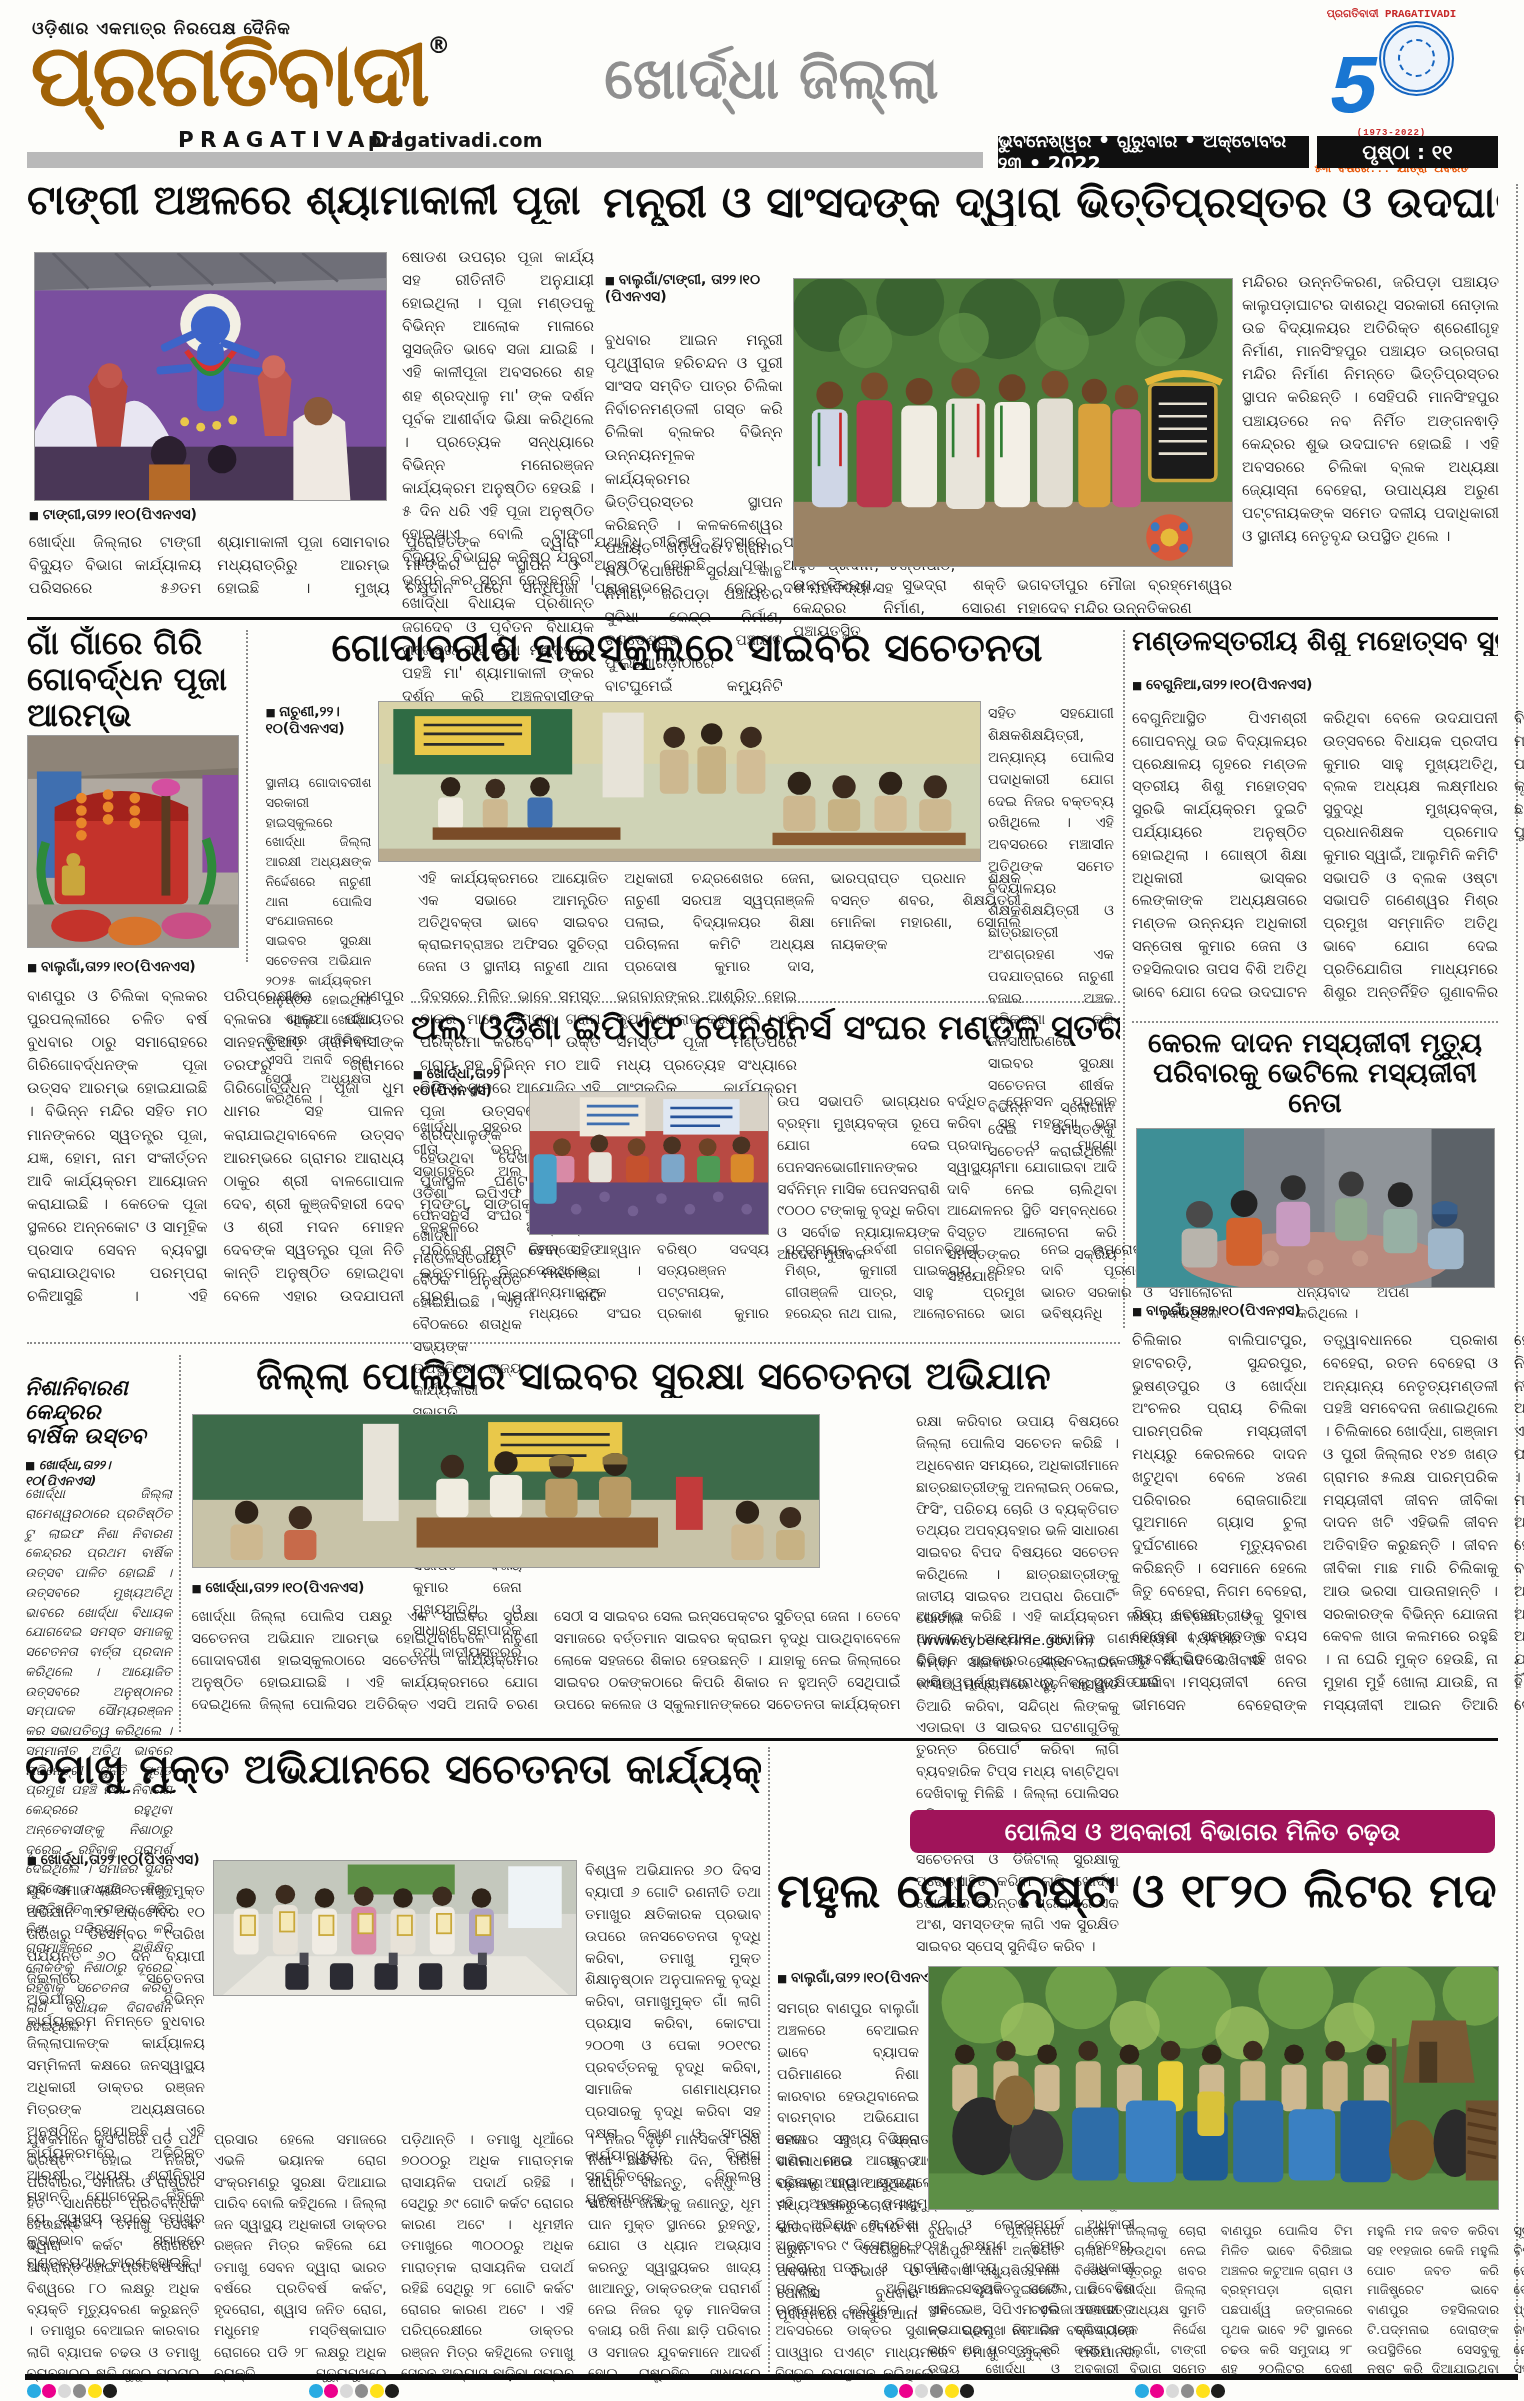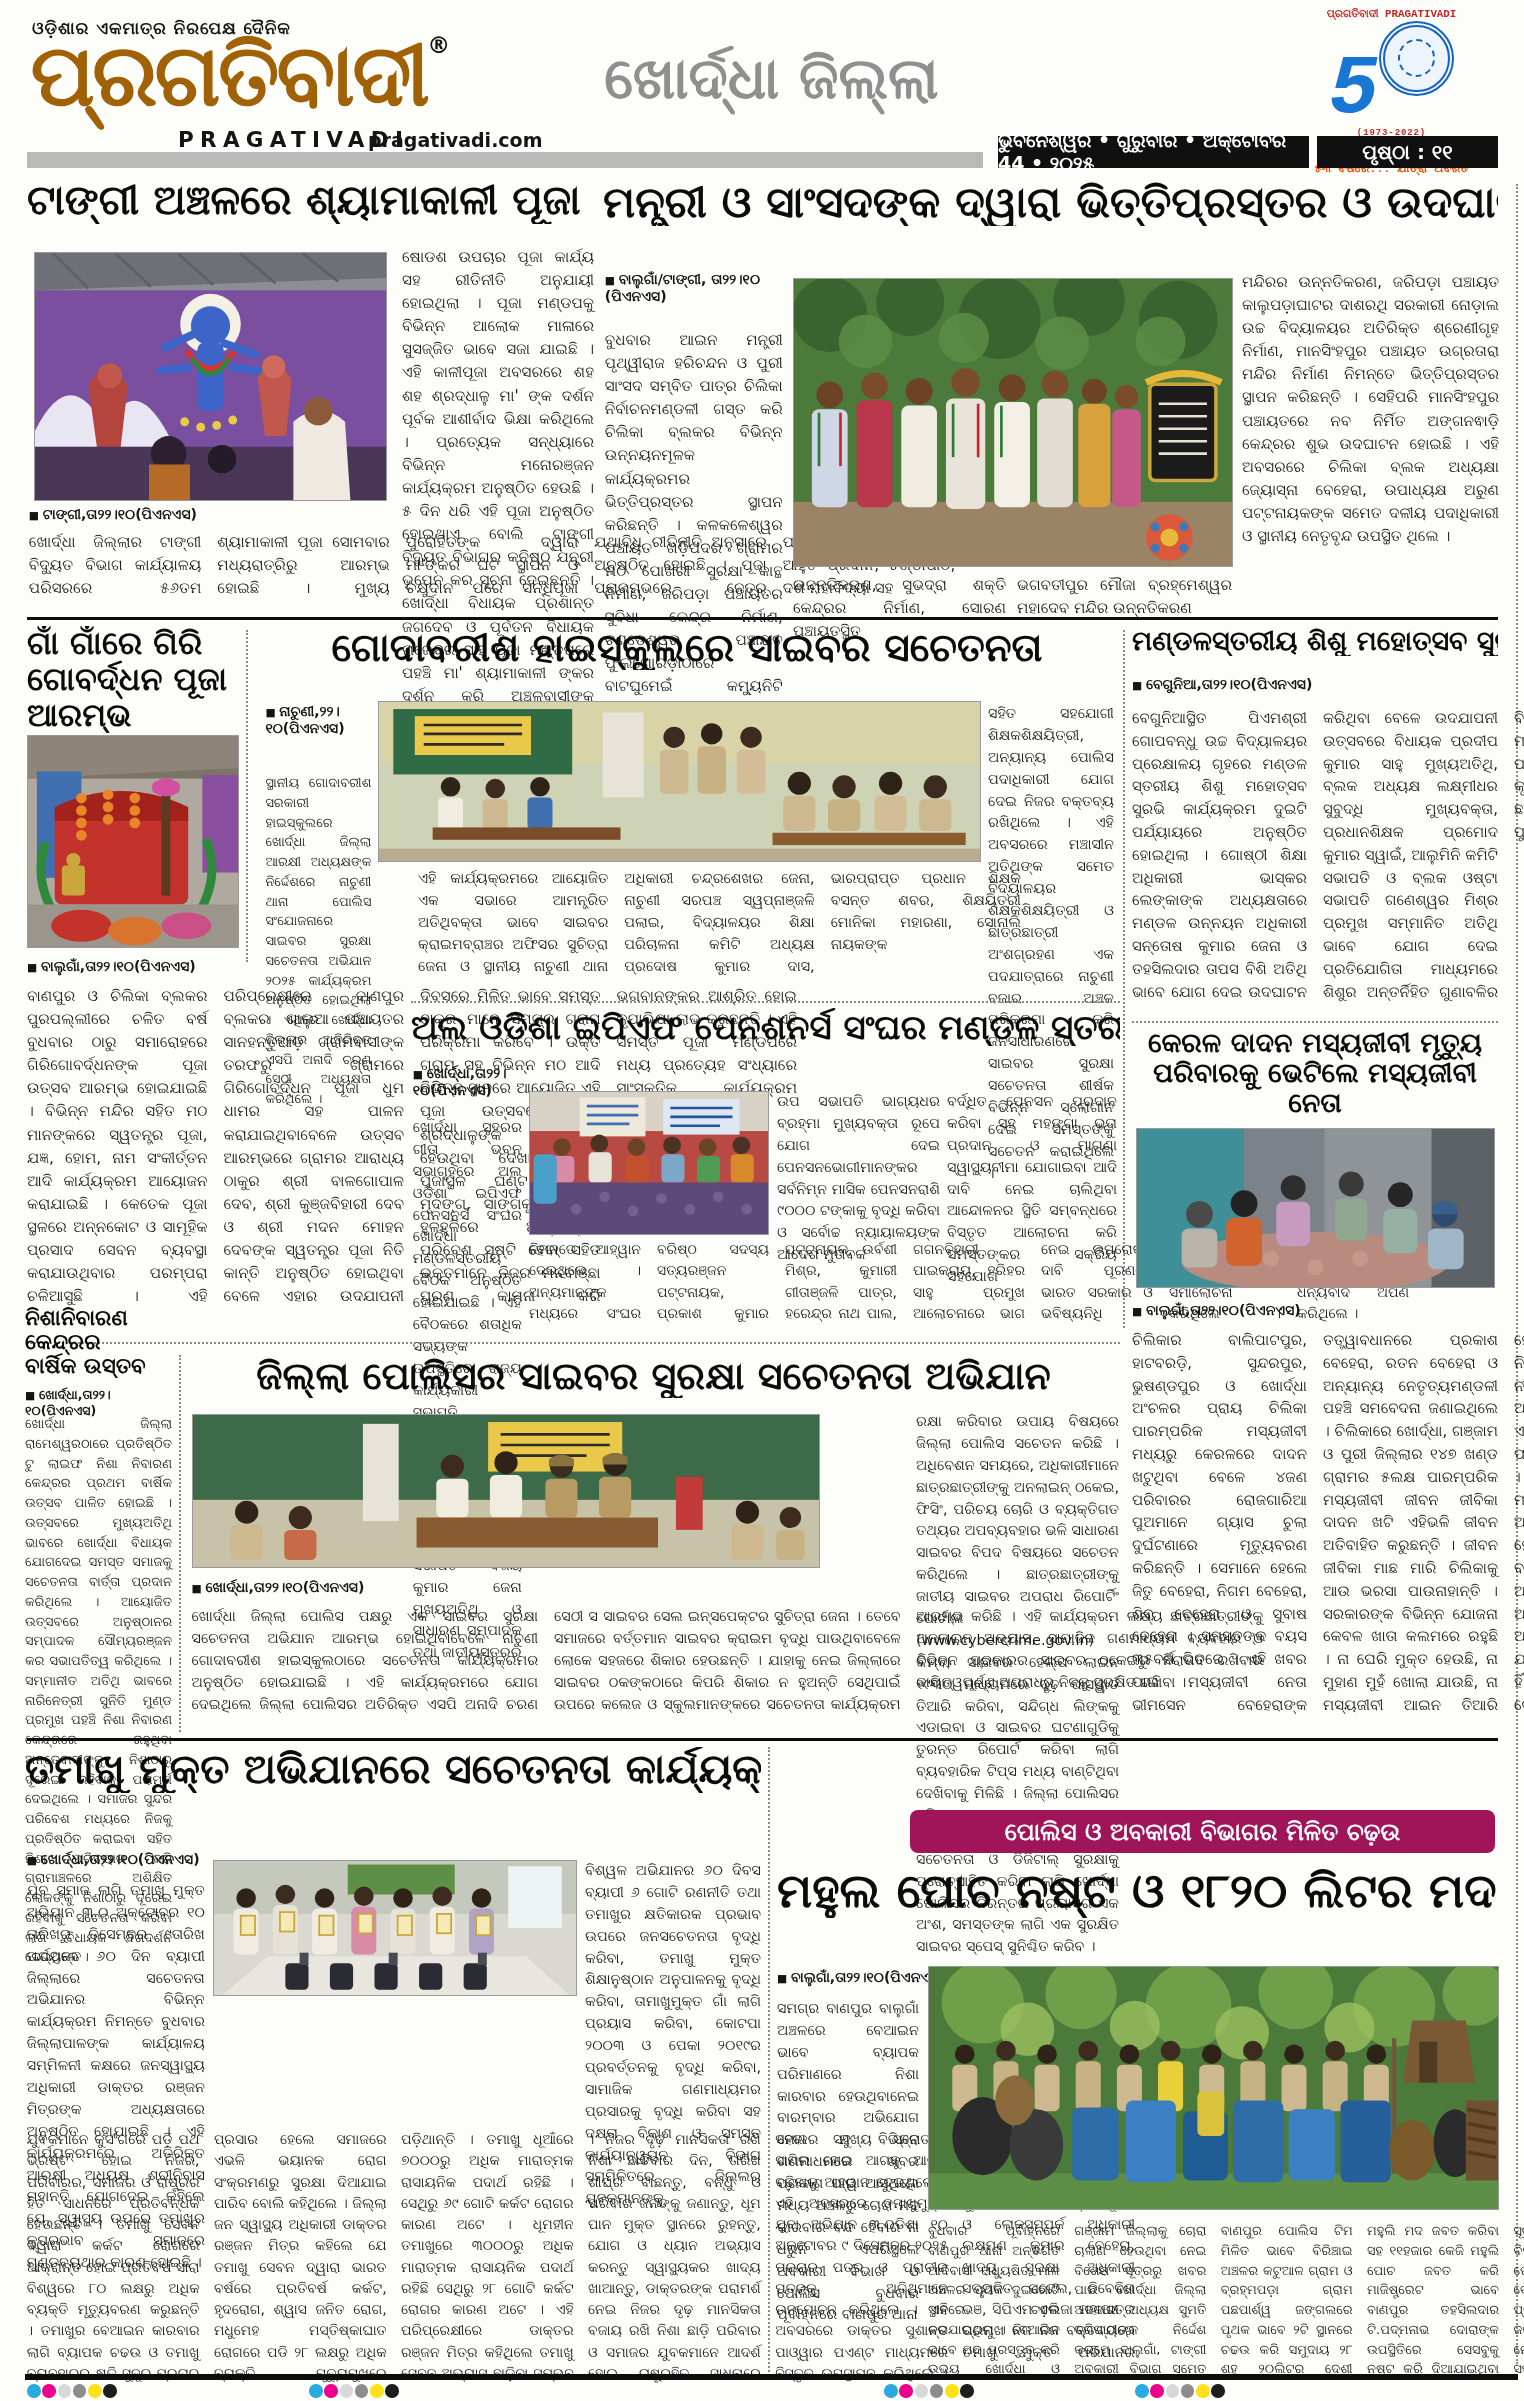--- a/index.html
+++ b/index.html
@@ -69,21 +69,21 @@
     <div>
       <span class="jub-5">5</span><span class="jub-ring"></span>
     </div>
     <div class="jub-range">(1973-2022)</div>
     <div class="jub-years">YEARS</div>
     <div class="jub-arc">GLORY OF GOLDEN JUBILEE</div>
     <div class="jub-tag">୫୩ ବର୍ଷରେ... ଯାତ୍ରା ଅବିରତ</div>
   </div>
 
   <div class="abs graybar" style="left:27px;top:152px;width:956px;height:16px;"></div>
-  <div class="abs blackbox" style="left:998px;top:136px;width:311px;height:32px;font-size:19px;">ଭୁବନେଶ୍ୱର • ଗୁରୁବାର • ଅକ୍ଟୋବର 44 • ୨୦୨୫</div>
+  <div class="abs blackbox" style="left:998px;top:136px;width:311px;height:32px;font-size:19px;">ଭୁବନେଶ୍ୱର • ଗୁରୁବାର • ଅକ୍ଟୋବର ୨୩ • 2022</div>
   <div class="abs blackbox" style="left:1317px;top:136px;width:181px;height:32px;font-size:20px;">ପୃଷ୍ଠା : ୧୧</div>
 
   <div class="abs edge-dotted" style="left:1516px;top:184px;height:2180px;"></div>
 
   <div class="abs" style="left:27px;top:178px;width:567px;height:431px;">
     <div class="hl" style="font-size:41px;">ଟାଙ୍ଗୀ ଅଞ୍ଚଳରେ ଶ୍ୟାମାକାଳୀ ପୂଜା</div>
     <div class="abs photo" style="left:7.2px;top:74px;width:353px;height:249px;">
       <svg viewBox="0 0 394 278" preserveAspectRatio="none">
         <rect width="394" height="278" fill="#7a4f9f"></rect>
         <rect width="394" height="42" fill="#8d8d95"></rect>
@@ -397,21 +397,21 @@
           <rect x="326" y="112" width="40" height="46" rx="8" fill="#9fb6c9"></rect>
         <path d="M331 86 q14 -10 28 0 l0 10 l-28 0 Z" fill="#3a5f8a"></path>
       </svg>
     </div>
     <div class="abs byline" style="left:0px;top:274px;">ବାଲୁଗାଁ,ତା୨୨।୧୦(ପିଏନଏସ)</div>
     <div class="abs bodytxt c2" style="left:0px;top:301px;width:366px;height:395px;font-size:15px;">ଚିଲିକାର ବାଲିପାଟପୁର, ହାଟବରଡ଼ି, ସୁନ୍ଦରପୁର, ଭୁଷଣ୍ଡପୁର ଓ ଖୋର୍ଦ୍ଧା ଅଂଚଳର ପ୍ରାୟ ଚିଲିକା ପାରମ୍ପରିକ ମସ୍ୟଜୀବୀ ମଧ୍ୟରୁ କେରଳରେ ଦାଦନ ଖଟୁଥିବା ବେଳେ ୪ଜଣ ପରିବାରର ରୋଜଗାରିଆ ପୁଅମାନେ ଗ୍ୟାସ ଚୁଲା ଦୁର୍ଘଟଣାରେ ମୃତ୍ୟୁବରଣ କରିଛନ୍ତି । ସେମାନେ ହେଲେ ଜିତୁ ବେହେରା, ନିଗମ ବେହେରା, ଶିବ ବେହେରା ଓ ସୁବାଷ ବେହେରା । ସମସ୍ତଙ୍କ ବୟସ ୩୫ବର୍ଷ ଭିତରେ । ଏହି ଖବର ପାଇ ମସ୍ୟଜୀବୀ ନେତା ଭୀମସେନ ବେହେରାଙ୍କ ତତ୍ତ୍ୱାବଧାନରେ ପ୍ରକାଶ ବେହେରା, ରତନ ବେହେରା ଓ ଅନ୍ୟାନ୍ୟ ନେତୃତ୍ୟମଣ୍ଡଳୀ ପହଞ୍ଚି ସମବେଦନା ଜଣାଇଥିଲେ । ଚିଲିକାରେ ଖୋର୍ଦ୍ଧା, ଗଞ୍ଜାମ ଓ ପୁରୀ ଜିଲ୍ଲାର ୧୪୭ ଖଣ୍ଡ ଗ୍ରାମର ୫ଲକ୍ଷ ପାରମ୍ପରିକ ମସ୍ୟଜୀବୀ ଜୀବନ ଜୀବିକା ଦାଦନ ଖଟି ଏହିଭଳି ଜୀବନ ଅତିବାହିତ କରୁଛନ୍ତି । ଜୀବନ ଜୀବିକା ମାଛ ମାରି ଚିଲିକାକୁ ଆଉ ଭରସା ପାଉନାହାନ୍ତି । ସରକାରଙ୍କ ବିଭିନ୍ନ ଯୋଜନା କେବଳ ଖାତା କଲମରେ ରହୁଛି । ନା ଘେରି ମୁକ୍ତ ହେଉଛି, ନା ମୁହାଣ ମୁହଁ ଖୋଲା ଯାଉଛି, ନା ମସ୍ୟଜୀବୀ ଆଇନ ତିଆରି ହେଉଛି, ଶାସନ ପ୍ରଶାସନ ନିରବ ସାଜିଛନ୍ତି । କେବଳ ନୀତି ନିୟମ ପ୍ରହସନ ହୋଇଛି, ଅଣ ମସ୍ୟଜୀବୀଙ୍କ ଶତାଧିକ ଏକର ଜମି ଥିବାରୁ ସେ ସବୁ ଫାଇଦା ସେମାନେ ନେଉଛନ୍ତି । ଜମିହୀନ ପାରମ୍ପରିକ ମସ୍ୟଜୀବୀଙ୍କ ବଞ୍ଚିବାର ଅଧିକାରରେ ଡୋରି ବନ୍ଧା ହୋଇଛି । ଆଗାମୀ ଦିନରେ କର ବା ମର ଆନ୍ଦୋଳନକୁ ଅଗ୍ରସର ହେବାକୁ ଯାଉଛି, ଆଉ ମିଛ ପ୍ରୋତ୍ସାହନ ନଶୁଣି ଆଇନ ହାତକୁ ନେବୁ, ସେଥିପାଇଁ ଯାହା ଘଟିବ ଶାସକ ପ୍ରଶାସକ ହିଁ ଦାୟୀ ରହିବେ ସଂଘ ଚେତାବନୀ ଦେଇଛି ।</div>
   </div>
 
   <div class="abs hdot" style="left:27px;top:1342px;width:1093px;"></div>
 
-  <div class="abs" style="left:25px;top:1306px;width:149px;height:380px;">
+  <div class="abs" style="left:25px;top:1376px;width:149px;height:380px;font-style:italic;">
     <div class="hl wrap" style="font-size:21.5px;"><span>ନିଶାନିବାରଣ କେନ୍ଦ୍ରର</span><br><span>ବାର୍ଷିକ ଉସ୍ତବ</span></div>
     <div class="abs byline" style="left:0px;top:81px;font-size:12.6px;">ଖୋର୍ଦ୍ଧା,ତା୨୨।୧୦(ପିଏନଏସ)</div>
     <div class="abs bodytxt" style="left:0px;top:108px;width:147px;height:269px;font-size:13px;">ଖୋର୍ଦ୍ଧା ଜିଲ୍ଲା ରାମେଶ୍ୱରଠାରେ ପ୍ରତିଷ୍ଠିତ ଟୁ ଲାଇଫ ନିଶା ନିବାରଣ କେନ୍ଦ୍ରର ପ୍ରଥମ ବାର୍ଷିକ ଉତ୍ସବ ପାଳିତ ହୋଇଛି । ଉତ୍ସବରେ ମୁଖ୍ୟଅତିଥି ଭାବରେ ଖୋର୍ଦ୍ଧା ବିଧାୟକ ଯୋଗଦେଇ ସମସ୍ତ ସମାଜକୁ ସଚେତନତା ବାର୍ତ୍ତା ପ୍ରଦାନ କରିଥିଲେ । ଆୟୋଜିତ ଉତ୍ସବରେ ଅନୁଷ୍ଠାନର ସମ୍ପାଦକ ସୌମ୍ୟରଞ୍ଜନ କର ସଭାପତିତ୍ୱ କରିଥିଲେ । ସମ୍ମାନୀତ ଅତିଥି ଭାବରେ ନାରିନେତ୍ରୀ ସୁନିତି ମୁଣ୍ଡ ପ୍ରମୁଖ ପହଞ୍ଚି ନିଶା ନିବାରଣ କେନ୍ଦ୍ରରେ ରହୁଥିବା ଅନ୍ତେବାସୀଙ୍କୁ ନିଶାଠାରୁ ଦୂରେଇ ରହିବାକୁ ପରାମର୍ଶ ଦେଇଥିଲେ । ସମାଜର ସୁନ୍ଦର ପରିବେଶ ମଧ୍ୟରେ ନିଜକୁ ପ୍ରତିଷ୍ଠିତ କରାଇବା ସହିତ ନିଶା ପରିତ୍ୟାଗ କରି ଗ୍ରାମାଞ୍ଚଳରେ ଅଶିକ୍ଷିତ ଲୋକଙ୍କୁ ନିଶାଠାରୁ ଦୂରେଇ ରହିବାକୁ ସଚେତନତା କରିବା ଲାଗି ବିଧାୟକ ଦିଗଦର୍ଶନ ଦେଇଥିଲେ ।</div>
   </div>
 
   <div class="abs vdot" style="left:179px;top:1355px;height:377px;"></div>
 
   <div class="abs" style="left:188px;top:1355px;width:931px;height:380px;">
     <div class="hl center" style="font-size:38px;">ଜିଲ୍ଲା ପୋଲିସର ସାଇବର ସୁରକ୍ଷା ସଚେତନତା ଅଭିଯାନ</div>
     <div class="abs photo" style="left:3.6px;top:59px;width:628px;height:154px;">

